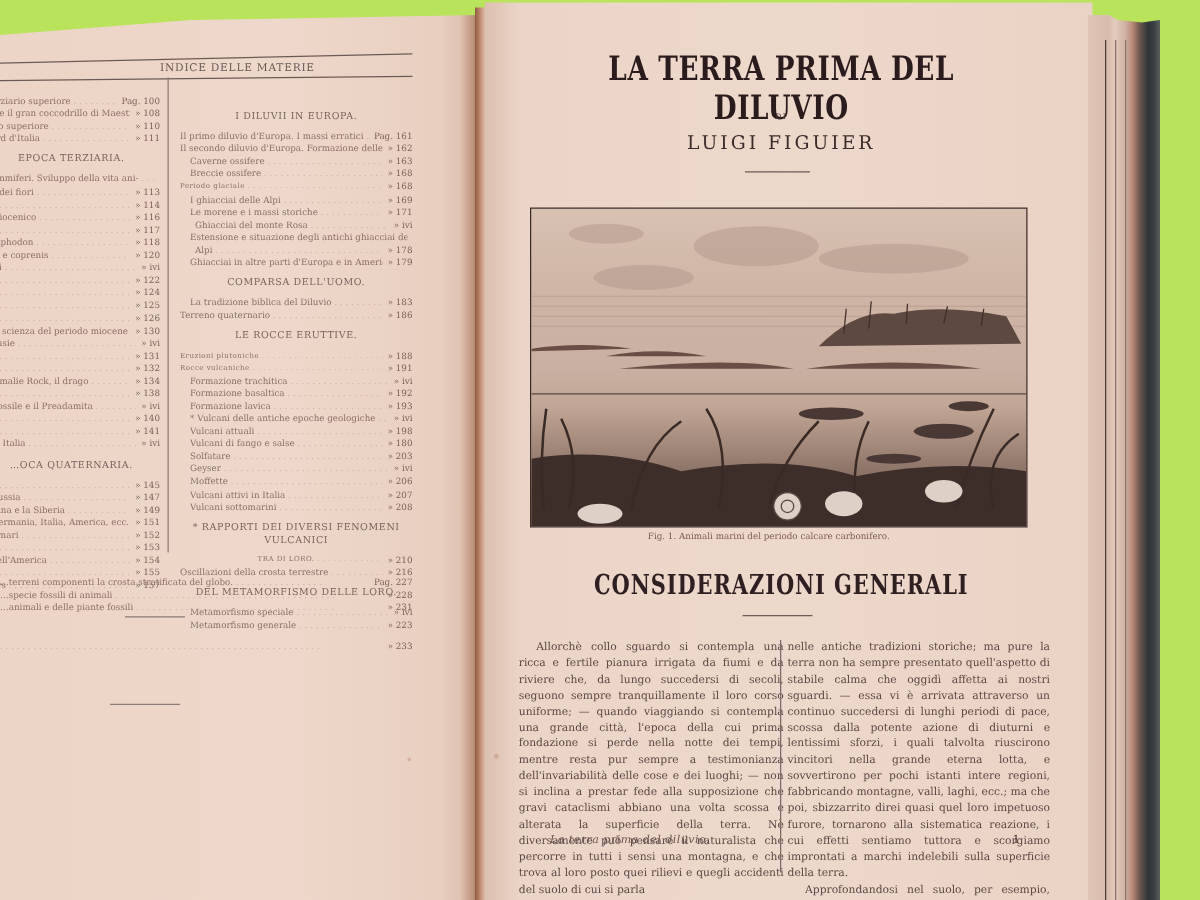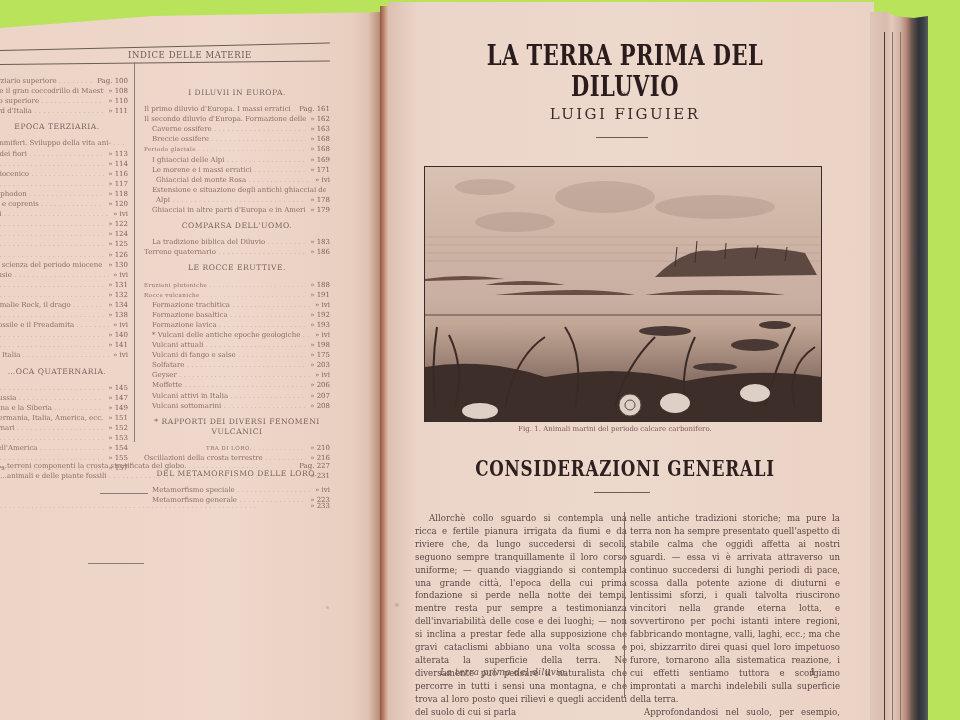--- a/index.html
+++ b/index.html
@@ -275,21 +275,21 @@
       </div>
       <div class="row sc">
         <span class="t">Periodo glaciale</span>
         <span class="p">» 168</span>
       </div>
       <div class="row indent">
         <span class="t">I ghiacciai delle Alpi</span>
         <span class="p">» 169</span>
       </div>
       <div class="row indent">
-        <span class="t">Le morene e i massi erratici</span>
+        <span class="t">Le morene e i massi storiche</span>
         <span class="p">» 171</span>
       </div>
       <div class="row indent2">
         <span class="t">Ghiacciai del monte Rosa</span>
         <span class="p">» ivi</span>
       </div>
       <div class="row indent">
         <span class="t">Estensione e situazione degli antichi ghiacciai delle</span>
         <span class="p"></span>
       </div>
@@ -334,21 +334,21 @@
       <div class="row indent">
         <span class="t">* Vulcani delle antiche epoche geologiche</span>
         <span class="p">» ivi</span>
       </div>
       <div class="row indent">
         <span class="t">Vulcani attuali</span>
         <span class="p">» 198</span>
       </div>
       <div class="row indent">
         <span class="t">Vulcani di fango e salse</span>
-        <span class="p">» 175</span>
+        <span class="p">» 180</span>
       </div>
       <div class="row indent">
         <span class="t">Solfatare</span>
         <span class="p">» 203</span>
       </div>
       <div class="row indent">
         <span class="t">Geyser</span>
         <span class="p">» ivi</span>
       </div>
       <div class="row indent">
@@ -380,20 +380,24 @@
       <div class="row indent">
         <span class="t">Metamorfismo generale</span>
         <span class="p">» 223</span>
       </div>
     </div>
 
   <div class="bottom-list" id="bottomList">
       <div class="row">
         <span class="t">…terreni componenti la crosta stratificata del globo.</span>
         <span class="p">Pag. 227</span>
+      </div>
+      <div class="row">
+        <span class="t">…specie fossili di animali</span>
+        <span class="p">» 228</span>
       </div>
       <div class="row">
         <span class="t">…animali e delle piante fossili</span>
         <span class="p">» 231</span>
       </div>
       <div style="height: 20px;"></div>
       <div class="row">
         <span class="t"></span>
         <span class="p">» 233</span>
       </div>

